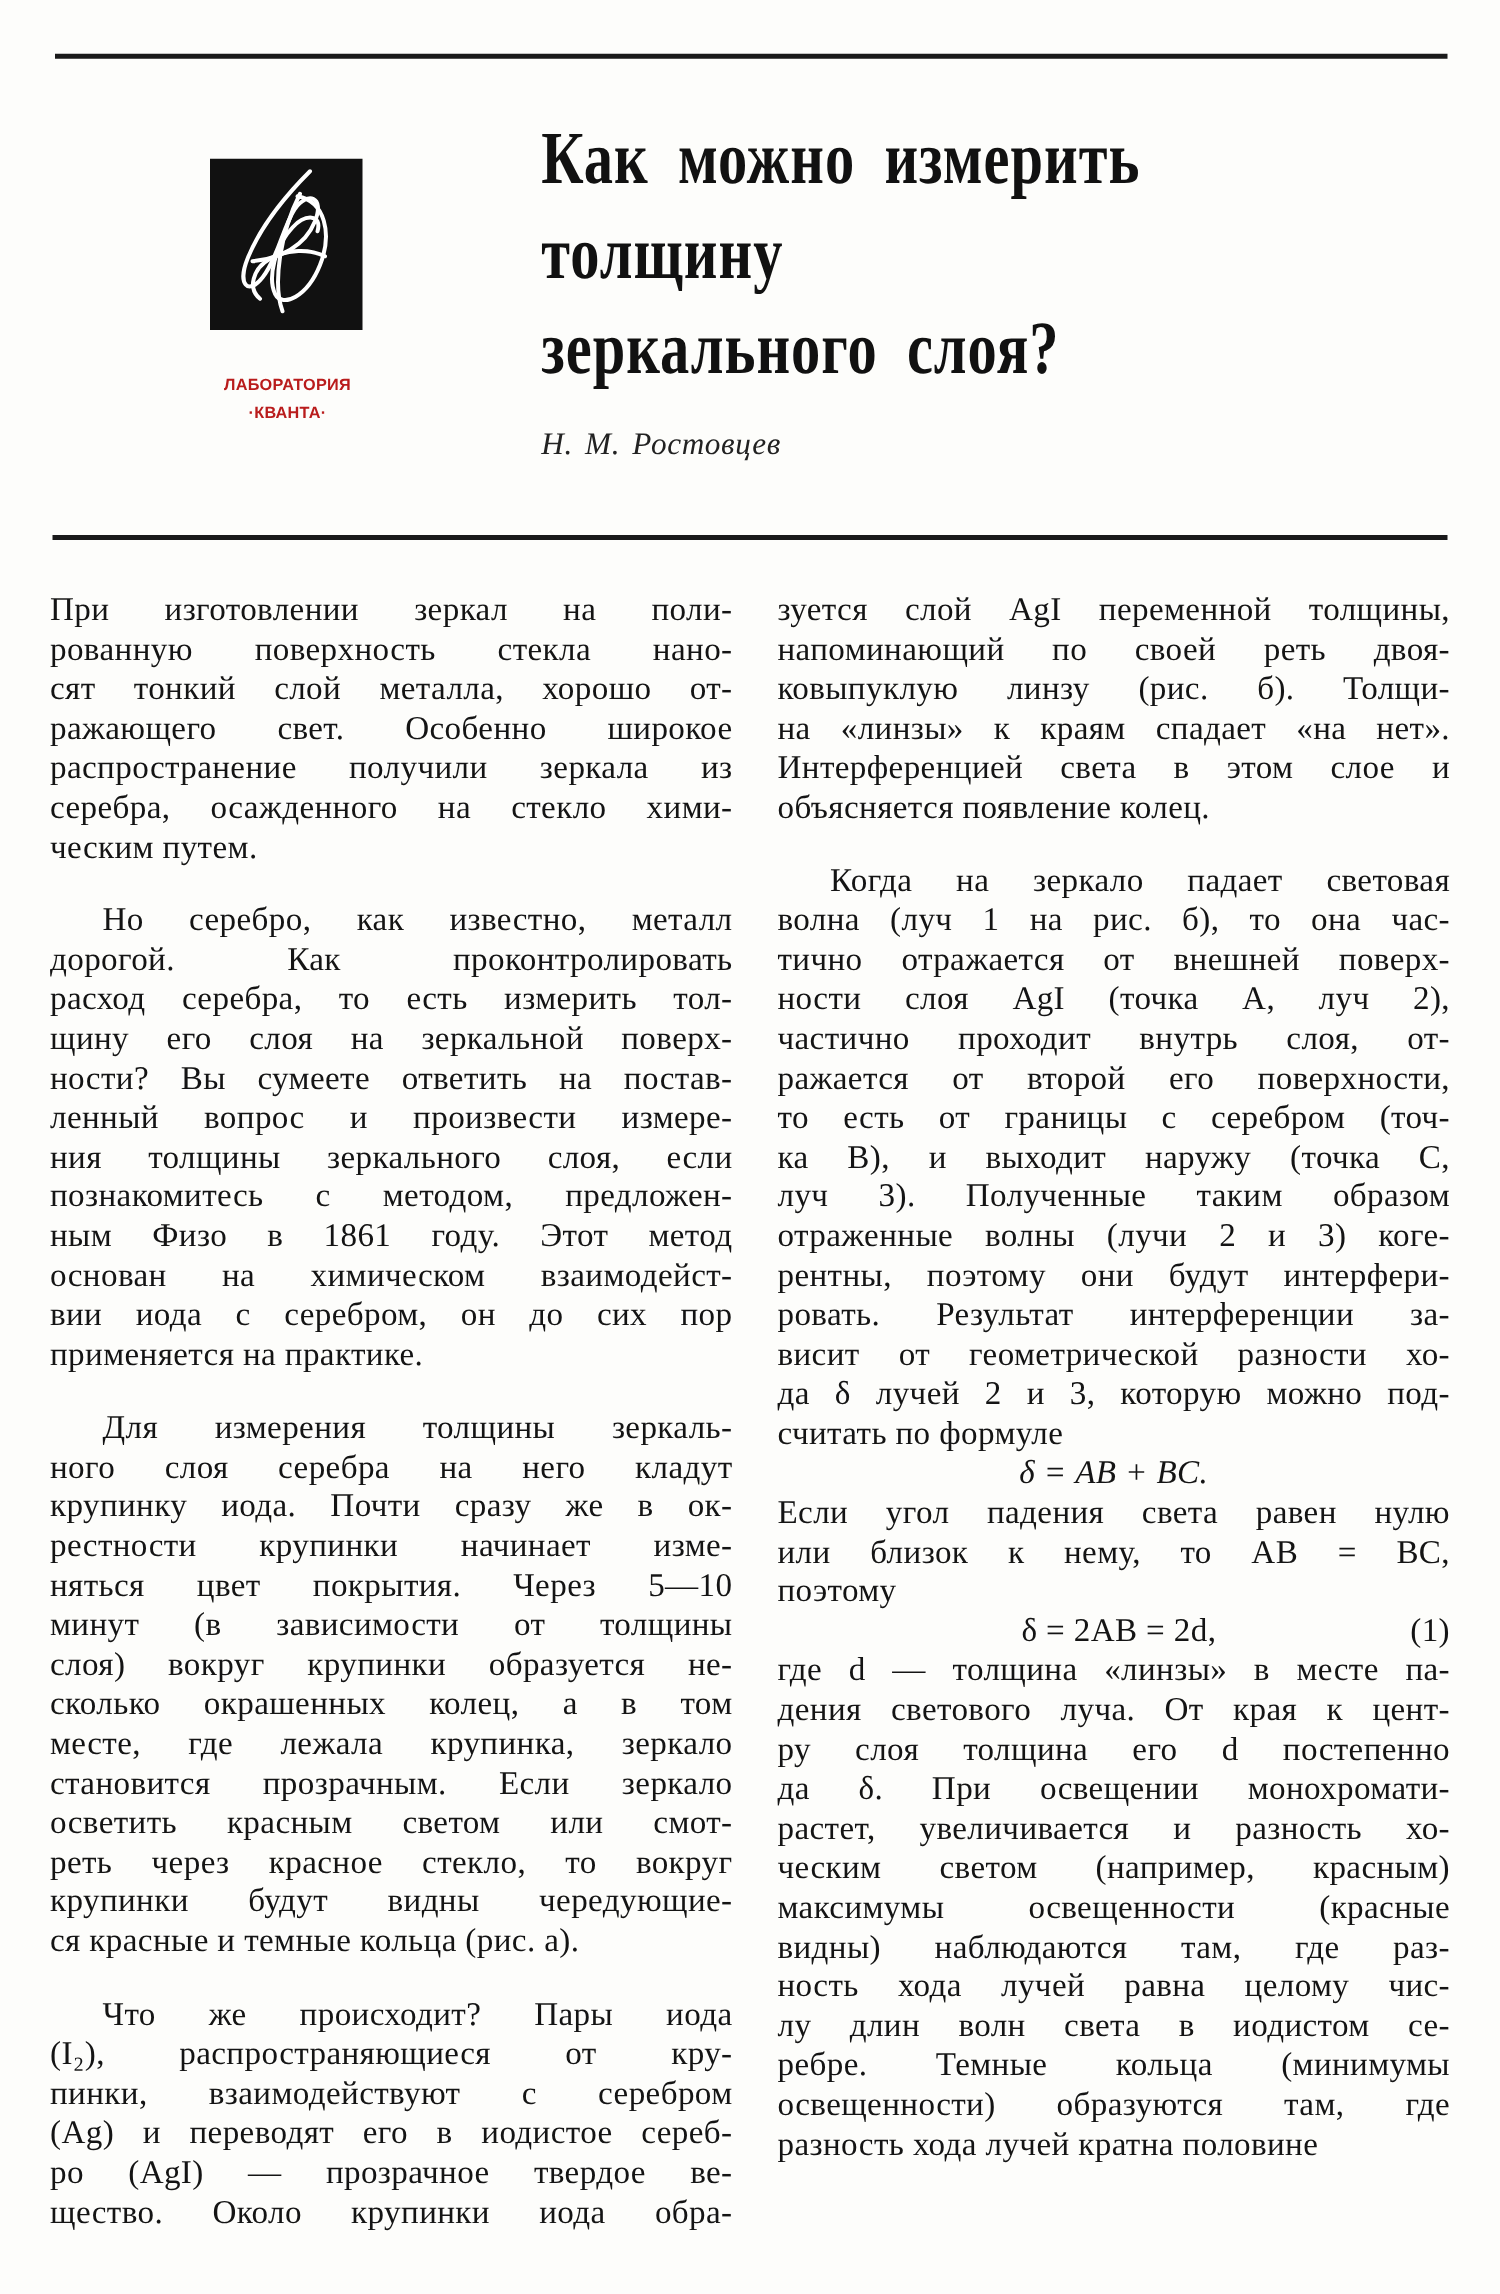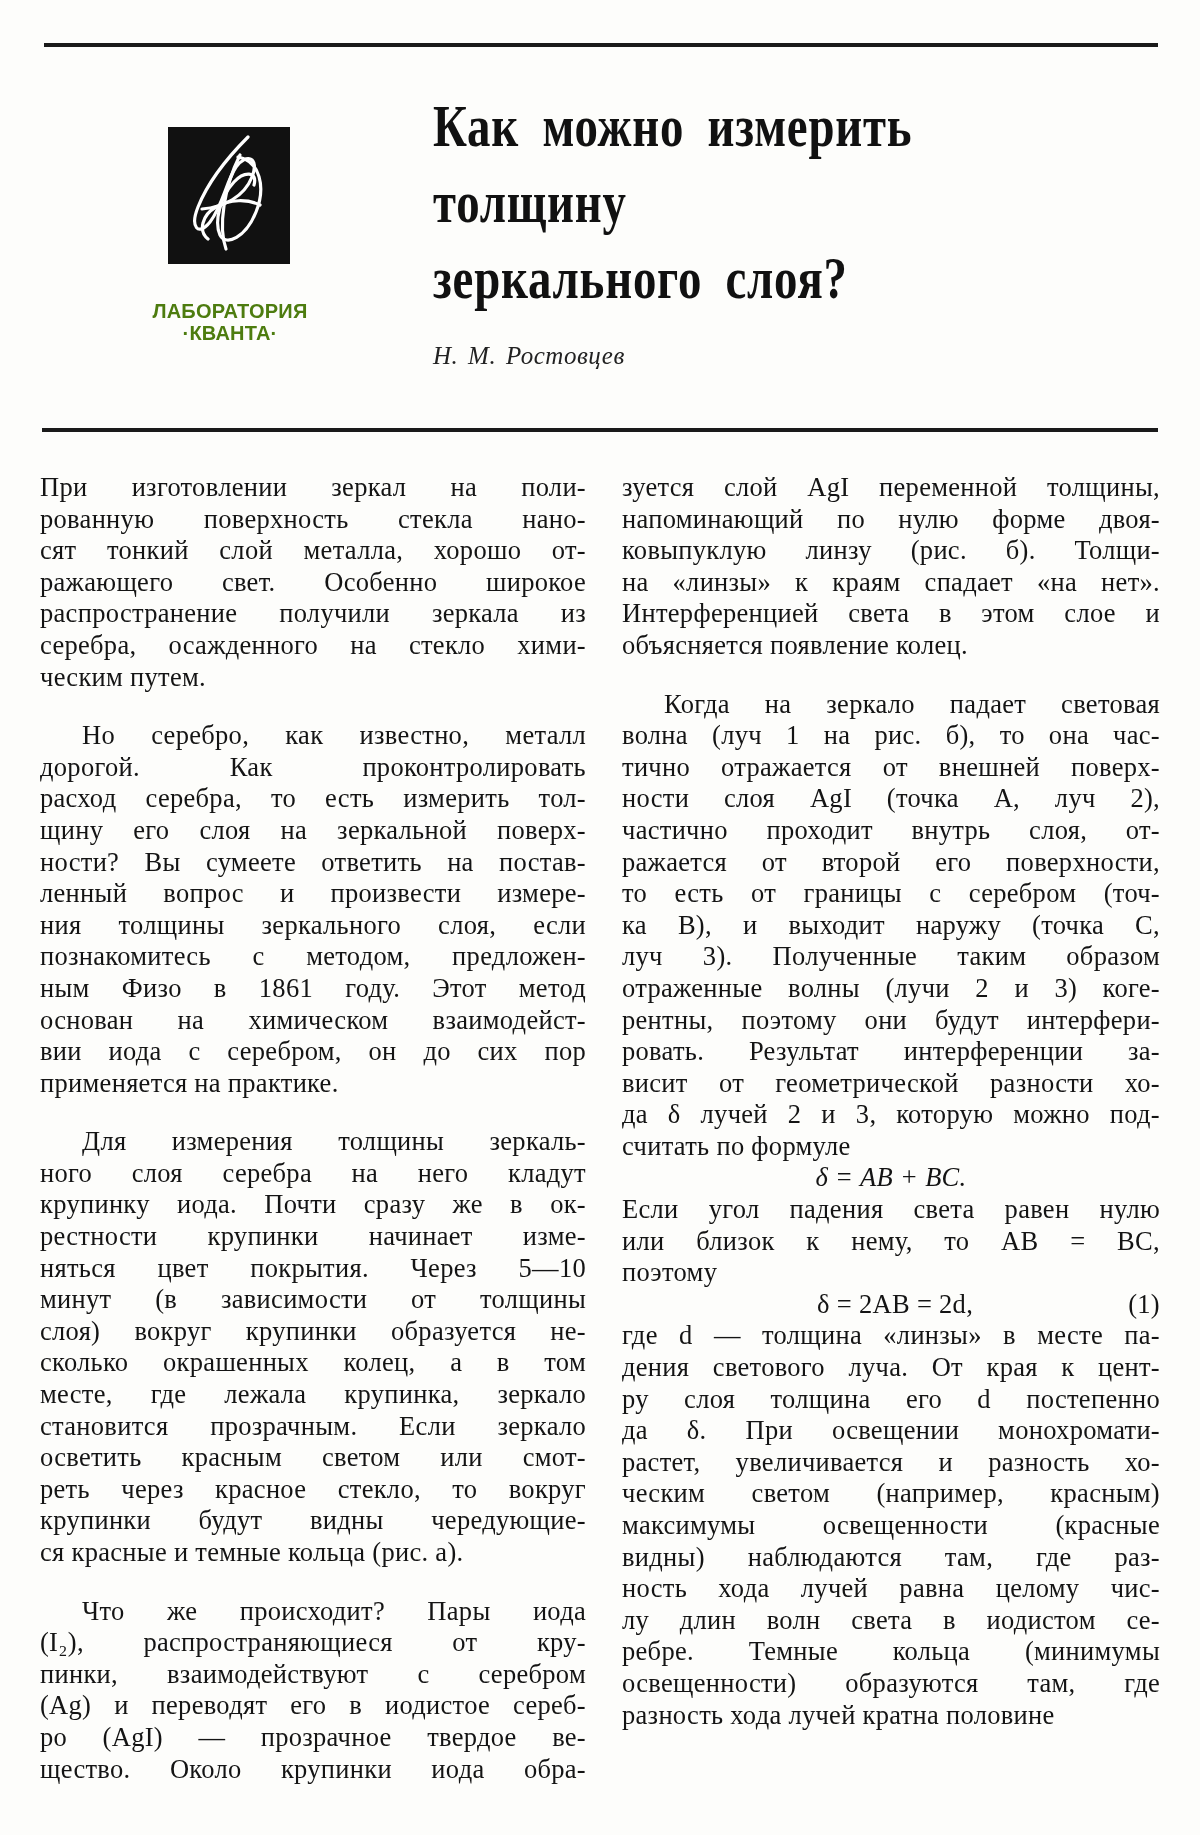--- a/index.html
+++ b/index.html
@@ -13,21 +13,21 @@
   #rule-bottom { top: 428px; left: 42px; width: 1116px; }
 
   #logo {
     position: absolute; left: 168px; top: 127px; width: 122px; height: 137px;
     background: #111;
   }
   #logo svg { width: 100%; height: 100%; display: block; }
   .rubric {
     position: absolute; left: 140px; width: 180px; text-align: center;
     font-family: "Liberation Sans", "DejaVu Sans", sans-serif; font-weight: bold;
-    font-size: 20px; letter-spacing: 0.2px; color: #4d7c0f;
+    font-size: 13px; letter-spacing: 0.2px; color: #b91c1c;
   }
   #rubric-1 { top: 300px; }
   #rubric-2 { top: 322px; }
 
   .title-line {
     position: absolute; left: 433px;
     font-family: "Liberation Serif", "DejaVu Serif", serif; font-weight: bold;
     font-size: 60px; line-height: 1; color: #111; white-space: nowrap;
     transform: scaleX(0.78); transform-origin: left top; letter-spacing: 1px;
     word-spacing: 14px;
@@ -123,21 +123,21 @@
     <div class="ln last">ся красные и темные кольца (рис. а).</div>
     <div class="ln indent">Что же происходит? Пары иода</div>
     <div class="ln">(I₂), распространяющиеся от кру-</div>
     <div class="ln">пинки, взаимодействуют с серебром</div>
     <div class="ln">(Ag) и переводят его в иодистое сереб-</div>
     <div class="ln">ро (AgI) — прозрачное твердое ве-</div>
     <div class="ln">щество. Около крупинки иода обра-</div>
   </div>
 <div id="col-right" class="col">
     <div class="ln">зуется слой AgI переменной толщины,</div>
-    <div class="ln">напоминающий по нулю форме двоя-</div>
+    <div class="ln">напоминающий по своей реть двоя-</div>
     <div class="ln">ковыпуклую линзу (рис. б). Толщи-</div>
     <div class="ln">на «линзы» к краям спадает «на нет».</div>
     <div class="ln">Интерференцией света в этом слое и</div>
     <div class="ln last">объясняется появление колец.</div>
     <div class="ln indent">Когда на зеркало падает световая</div>
     <div class="ln">волна (луч 1 на рис. б), то она час-</div>
     <div class="ln">тично отражается от внешней поверх-</div>
     <div class="ln">ности слоя AgI (точка A, луч 2),</div>
     <div class="ln">частично проходит внутрь слоя, от-</div>
     <div class="ln">ражается от второй его поверхности,</div>

